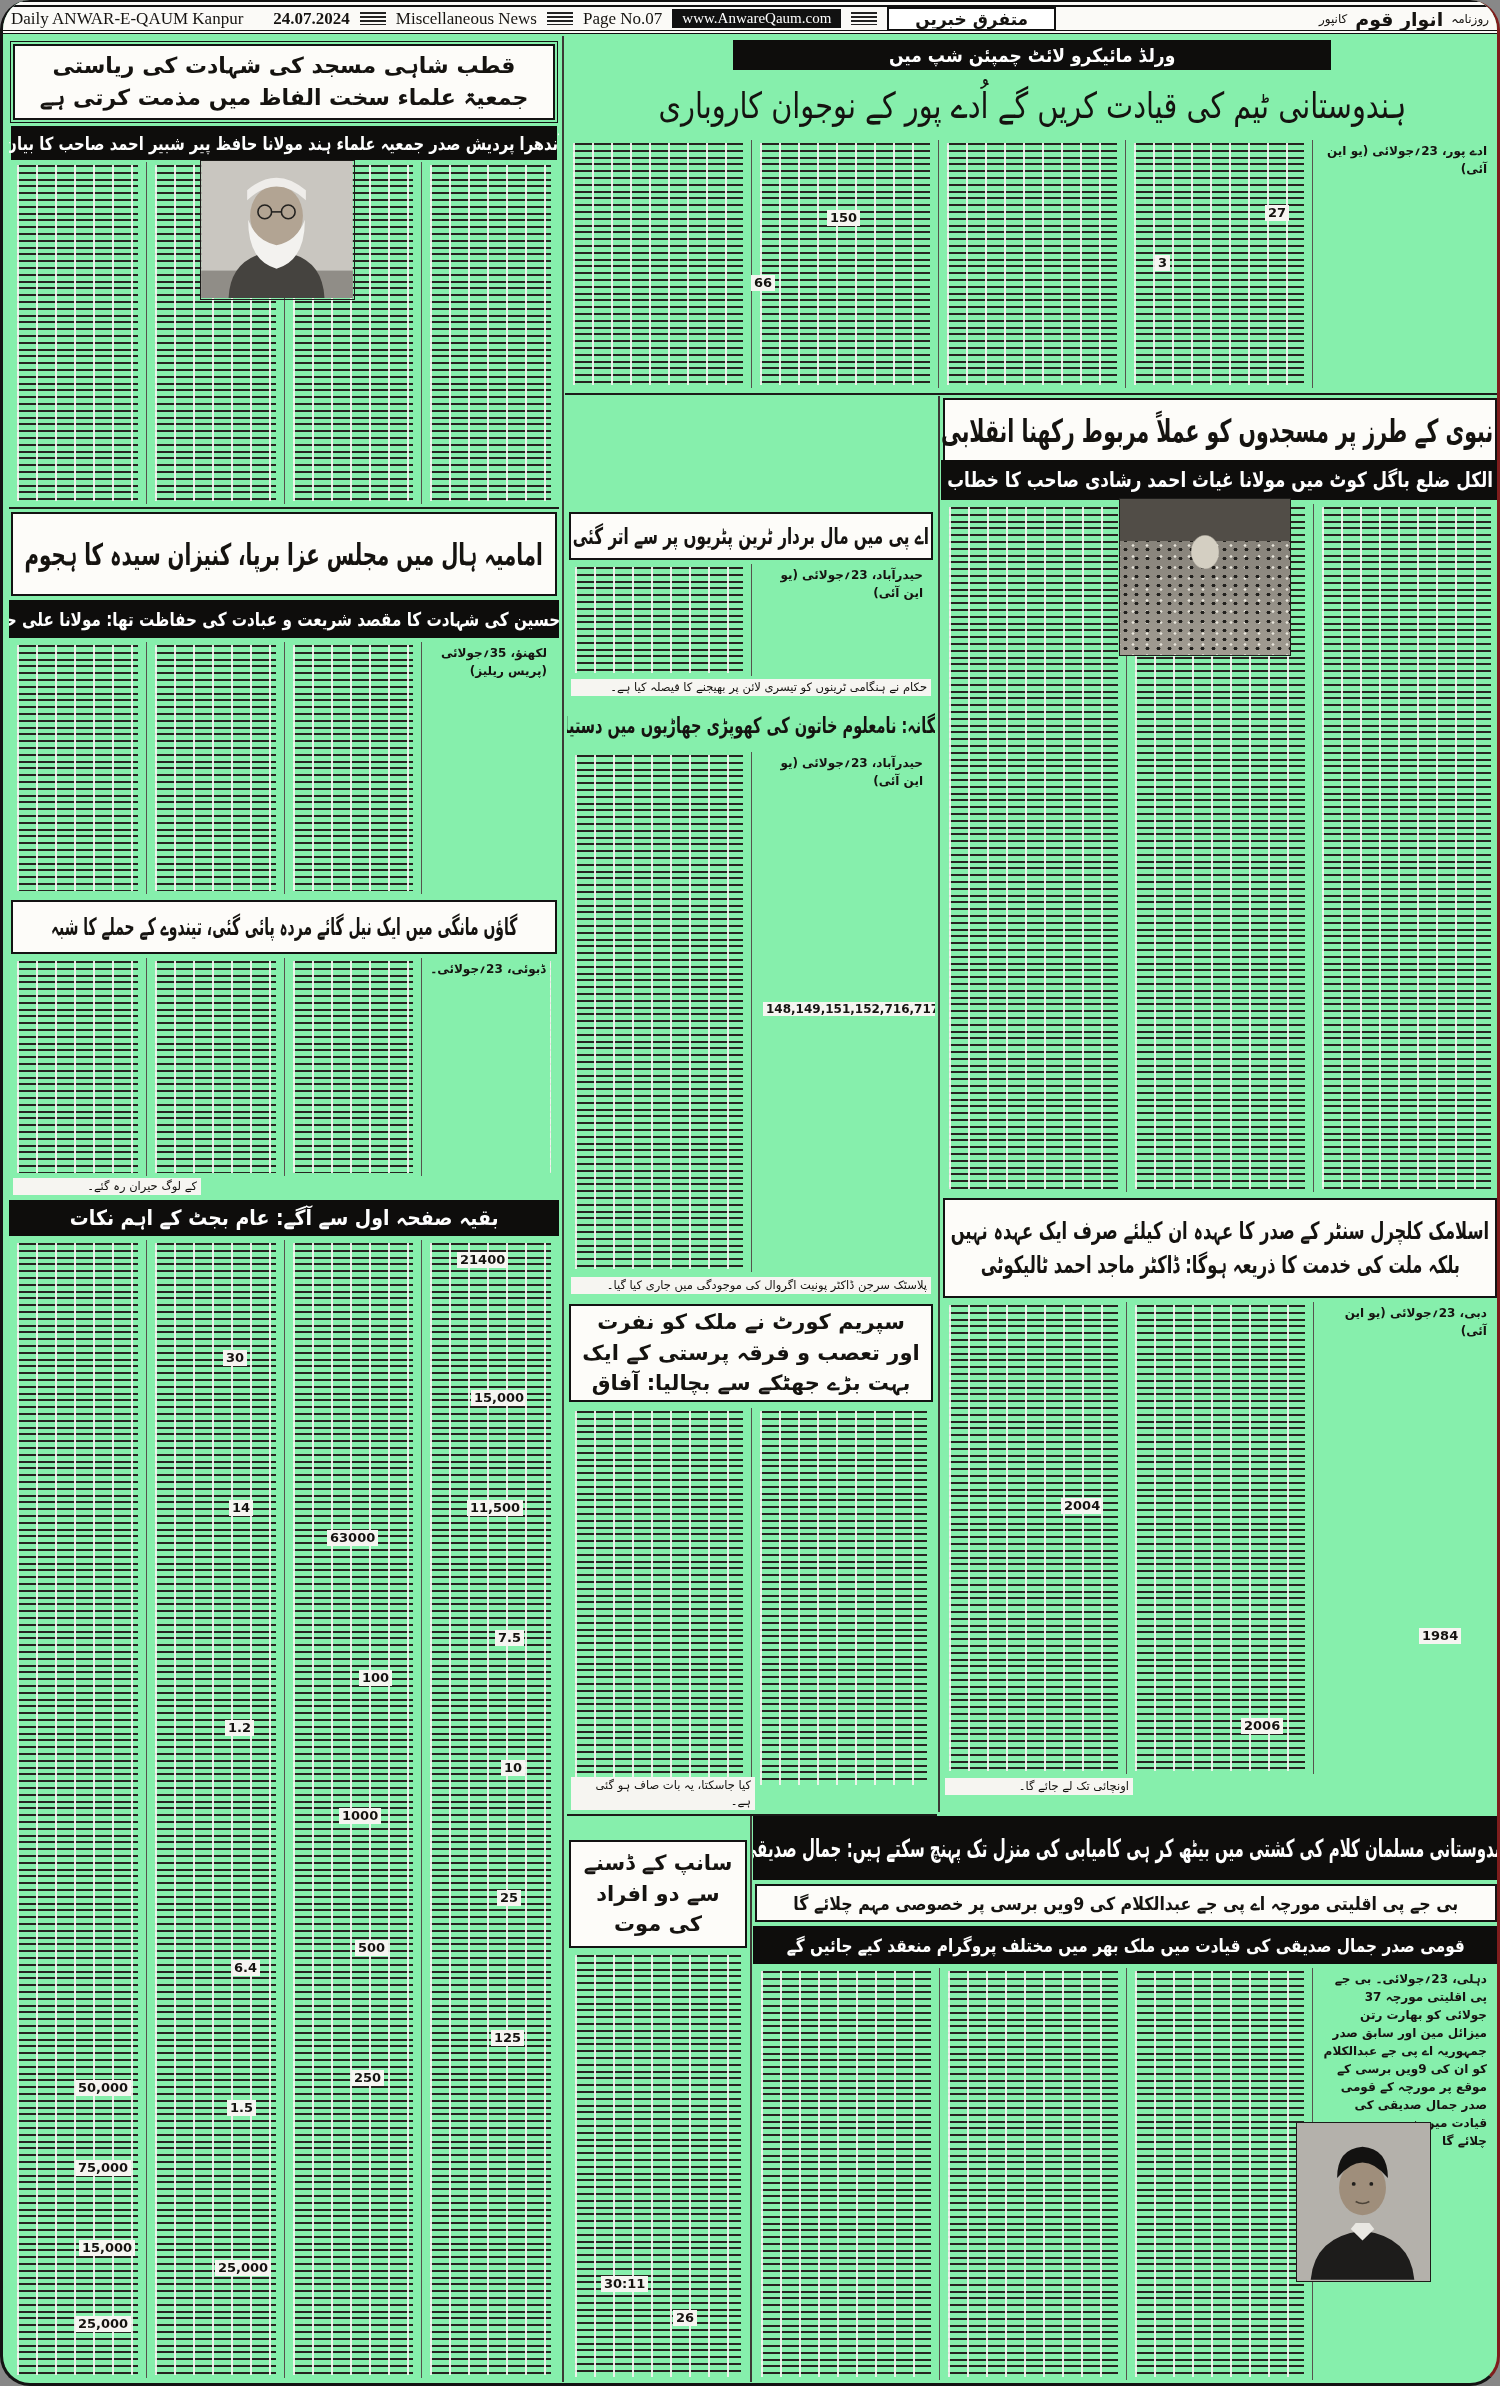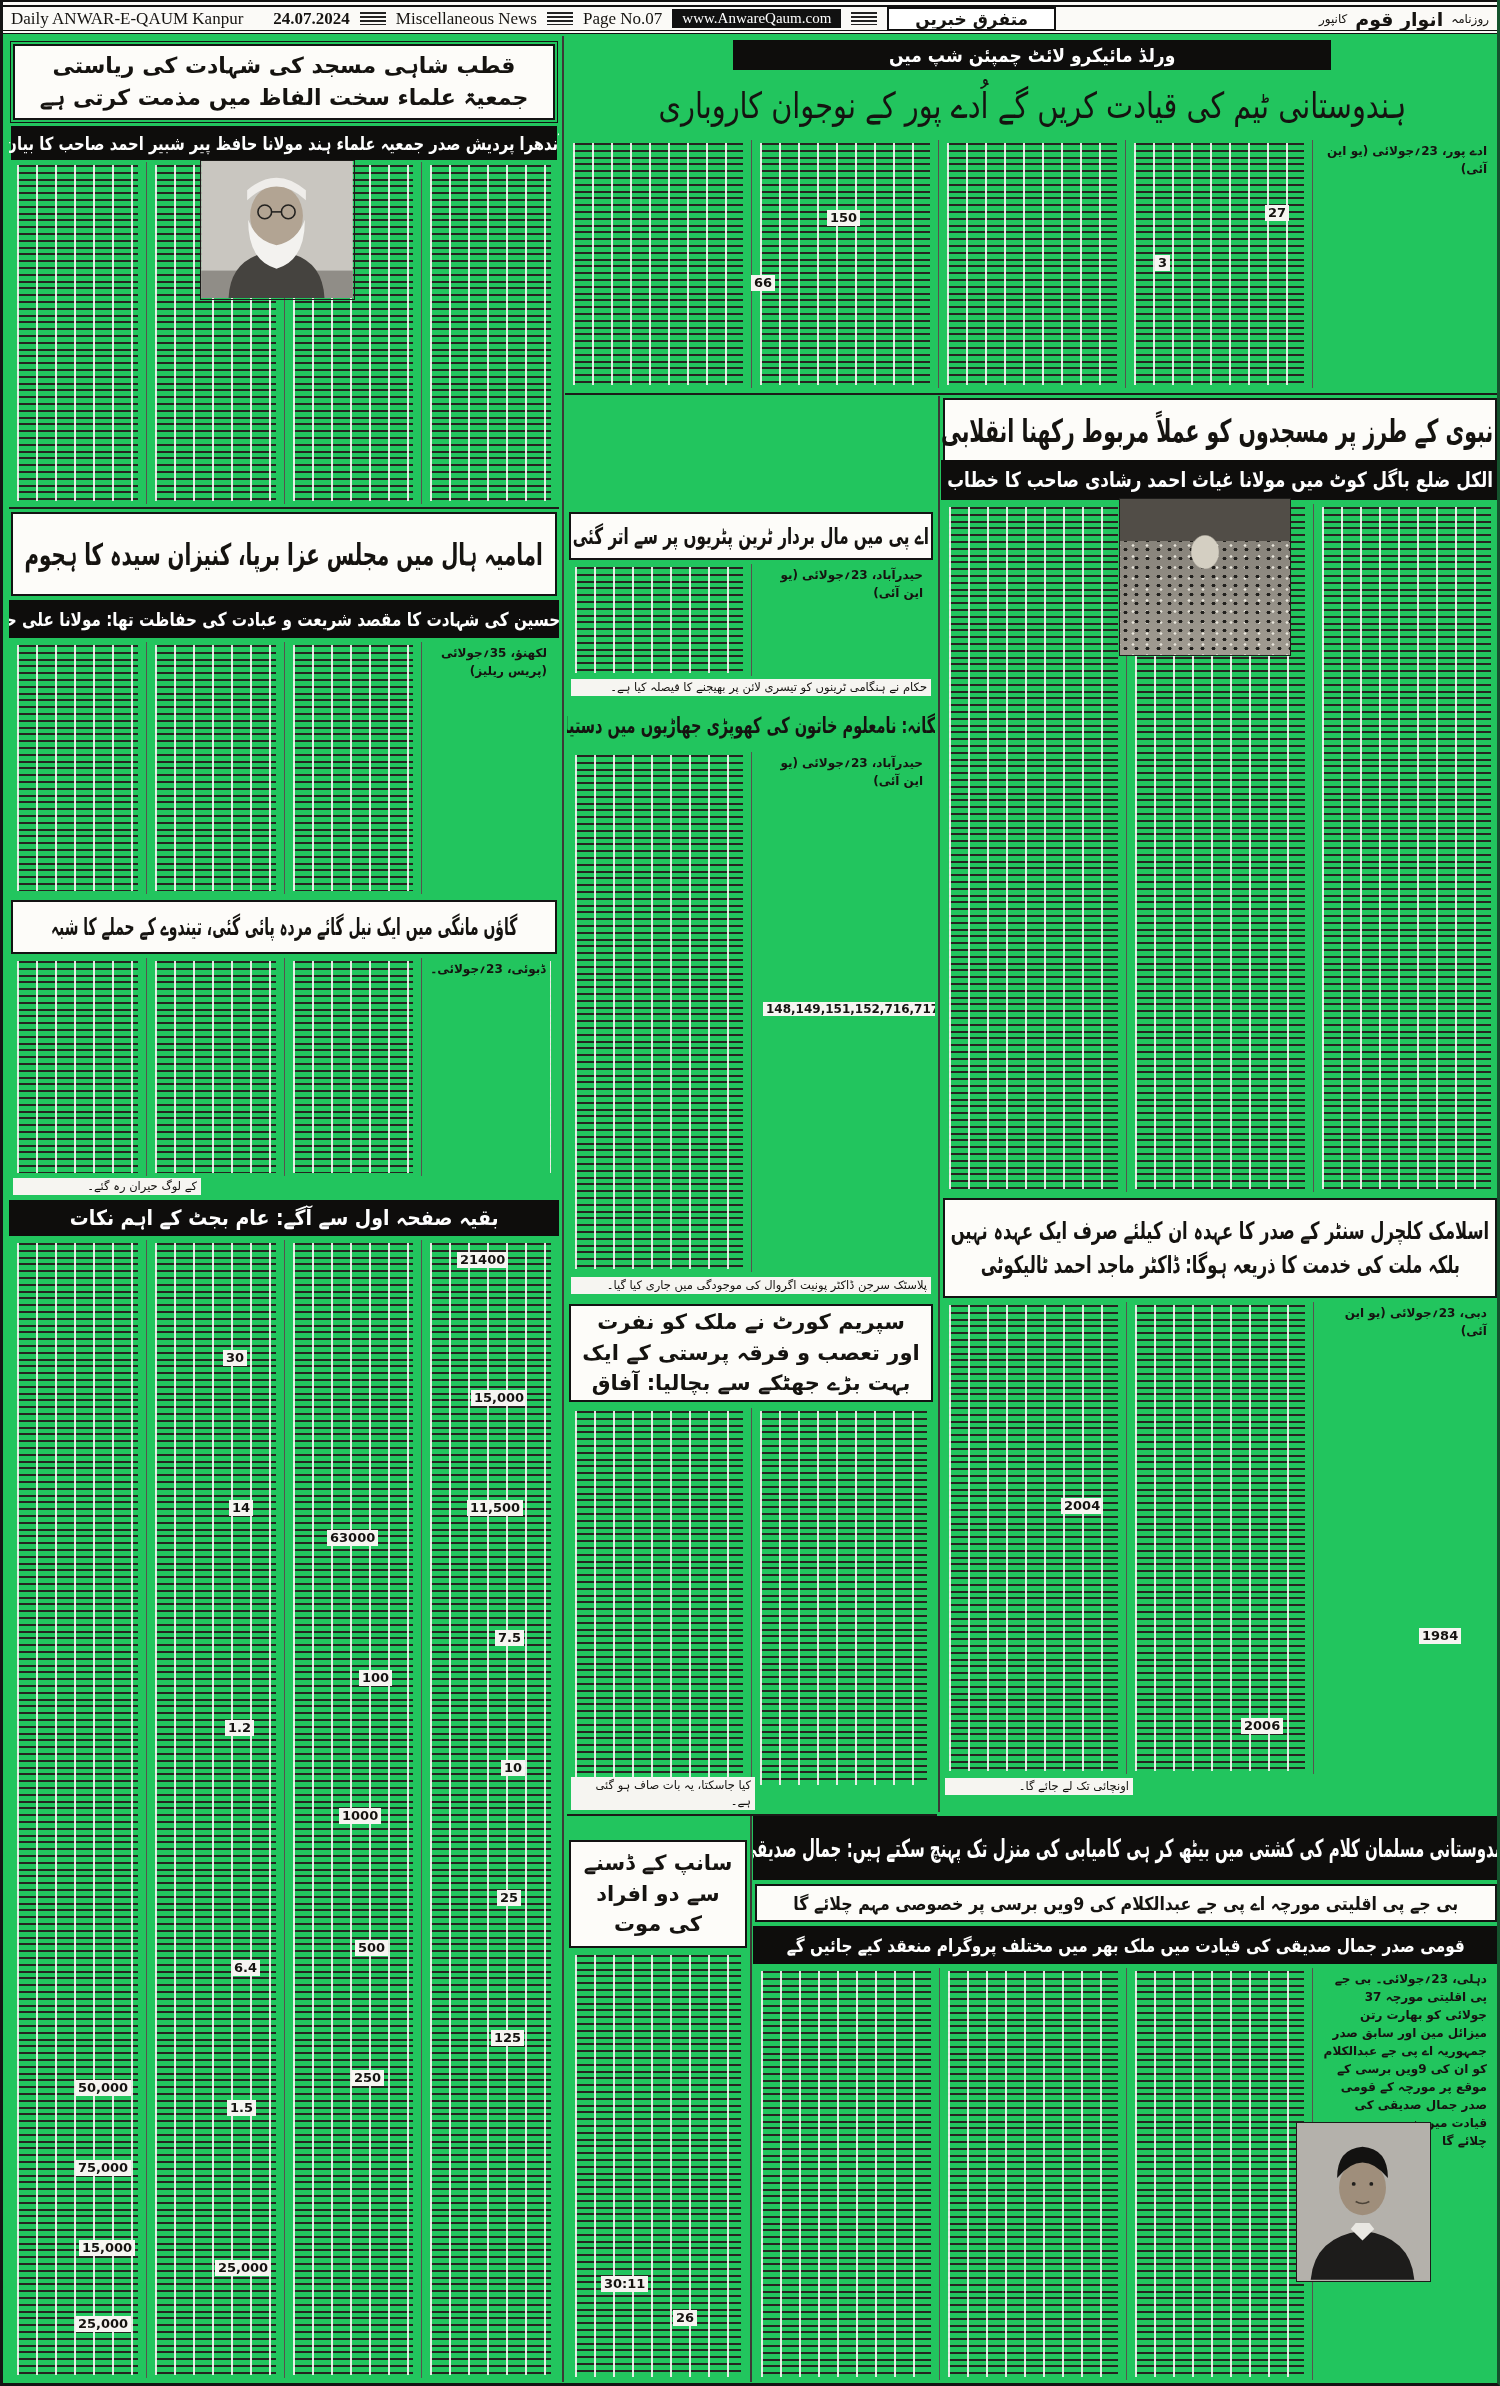--- a/index.html
+++ b/index.html
@@ -1,18 +1,18 @@
 <!DOCTYPE html>
 <html lang="ur"><head>
 <meta charset="utf-8">
 <style>
   html,body{margin:0;padding:0;background:#888;}
-  #page{position:relative;width:1500px;height:2386px;background:#22c55e;color:#151310;
+  #page{position:relative;width:1500px;height:2386px;background:#86efac;color:#151310;
         font-family:"DejaVu Sans",sans-serif;overflow:hidden;
-        border-left:3px solid #141414;border-right:3px solid #14532d;border-bottom:3px solid #141414;box-sizing:border-box;}
+        border-left:3px solid #141414;border-right:3px solid #7f1d1d;border-bottom:3px solid #141414;box-sizing:border-box;border-radius:30px;}
   
   #mast{position:absolute;left:0;top:0;width:100%;height:34px;border-top:7px double #111;border-bottom:4px double #111;box-sizing:border-box;
         display:flex;align-items:center;gap:10px;padding:0 8px;background:#fbfaf7;}
   .mast-en{font-family:"Liberation Serif",serif;font-size:17px;white-space:nowrap;}
   .mast-b{font-weight:bold;margin-left:20px;}
   .ruleicon{width:26px;height:13px;background:repeating-linear-gradient(to bottom,#222 0 2px,transparent 2px 4px);}
   .mast-site{background:#111;color:#fff;font-family:"Liberation Serif",serif;font-size:15px;padding:1px 10px;}
   .mast-urdu-box{border:2px solid #111;padding:0 26px;font-weight:bold;font-size:17px;direction:rtl;background:#fff;}
   .mast-right{margin-left:auto;direction:rtl;display:flex;align-items:center;gap:8px;white-space:nowrap;}
   .mast-right .brand{font-weight:bold;font-size:19px;}

